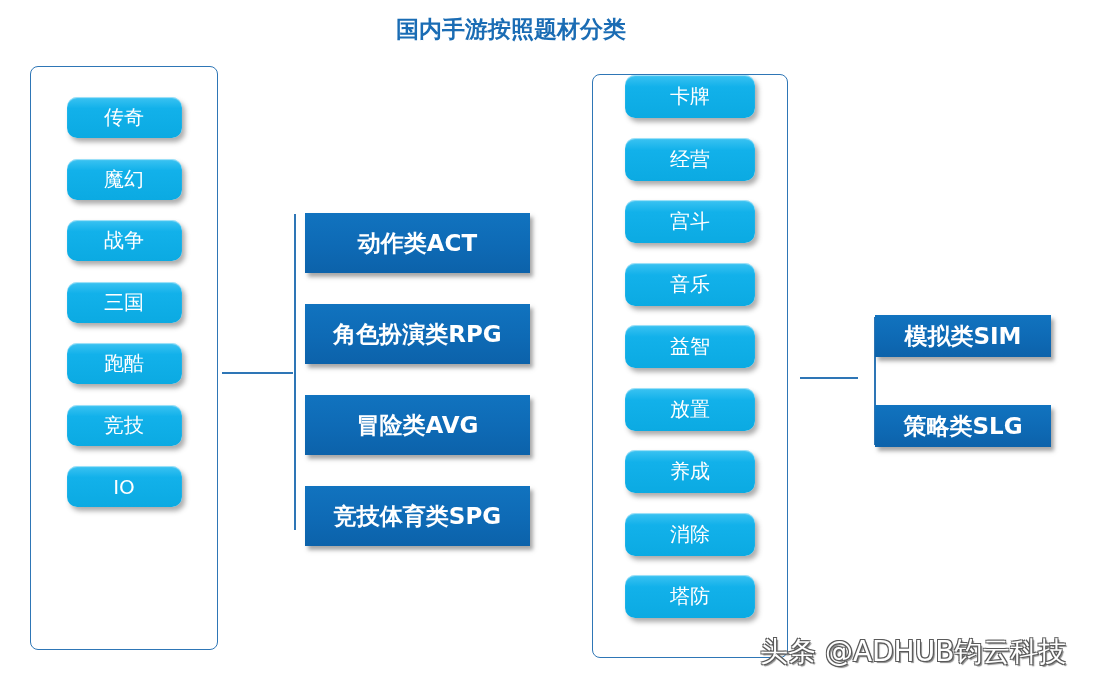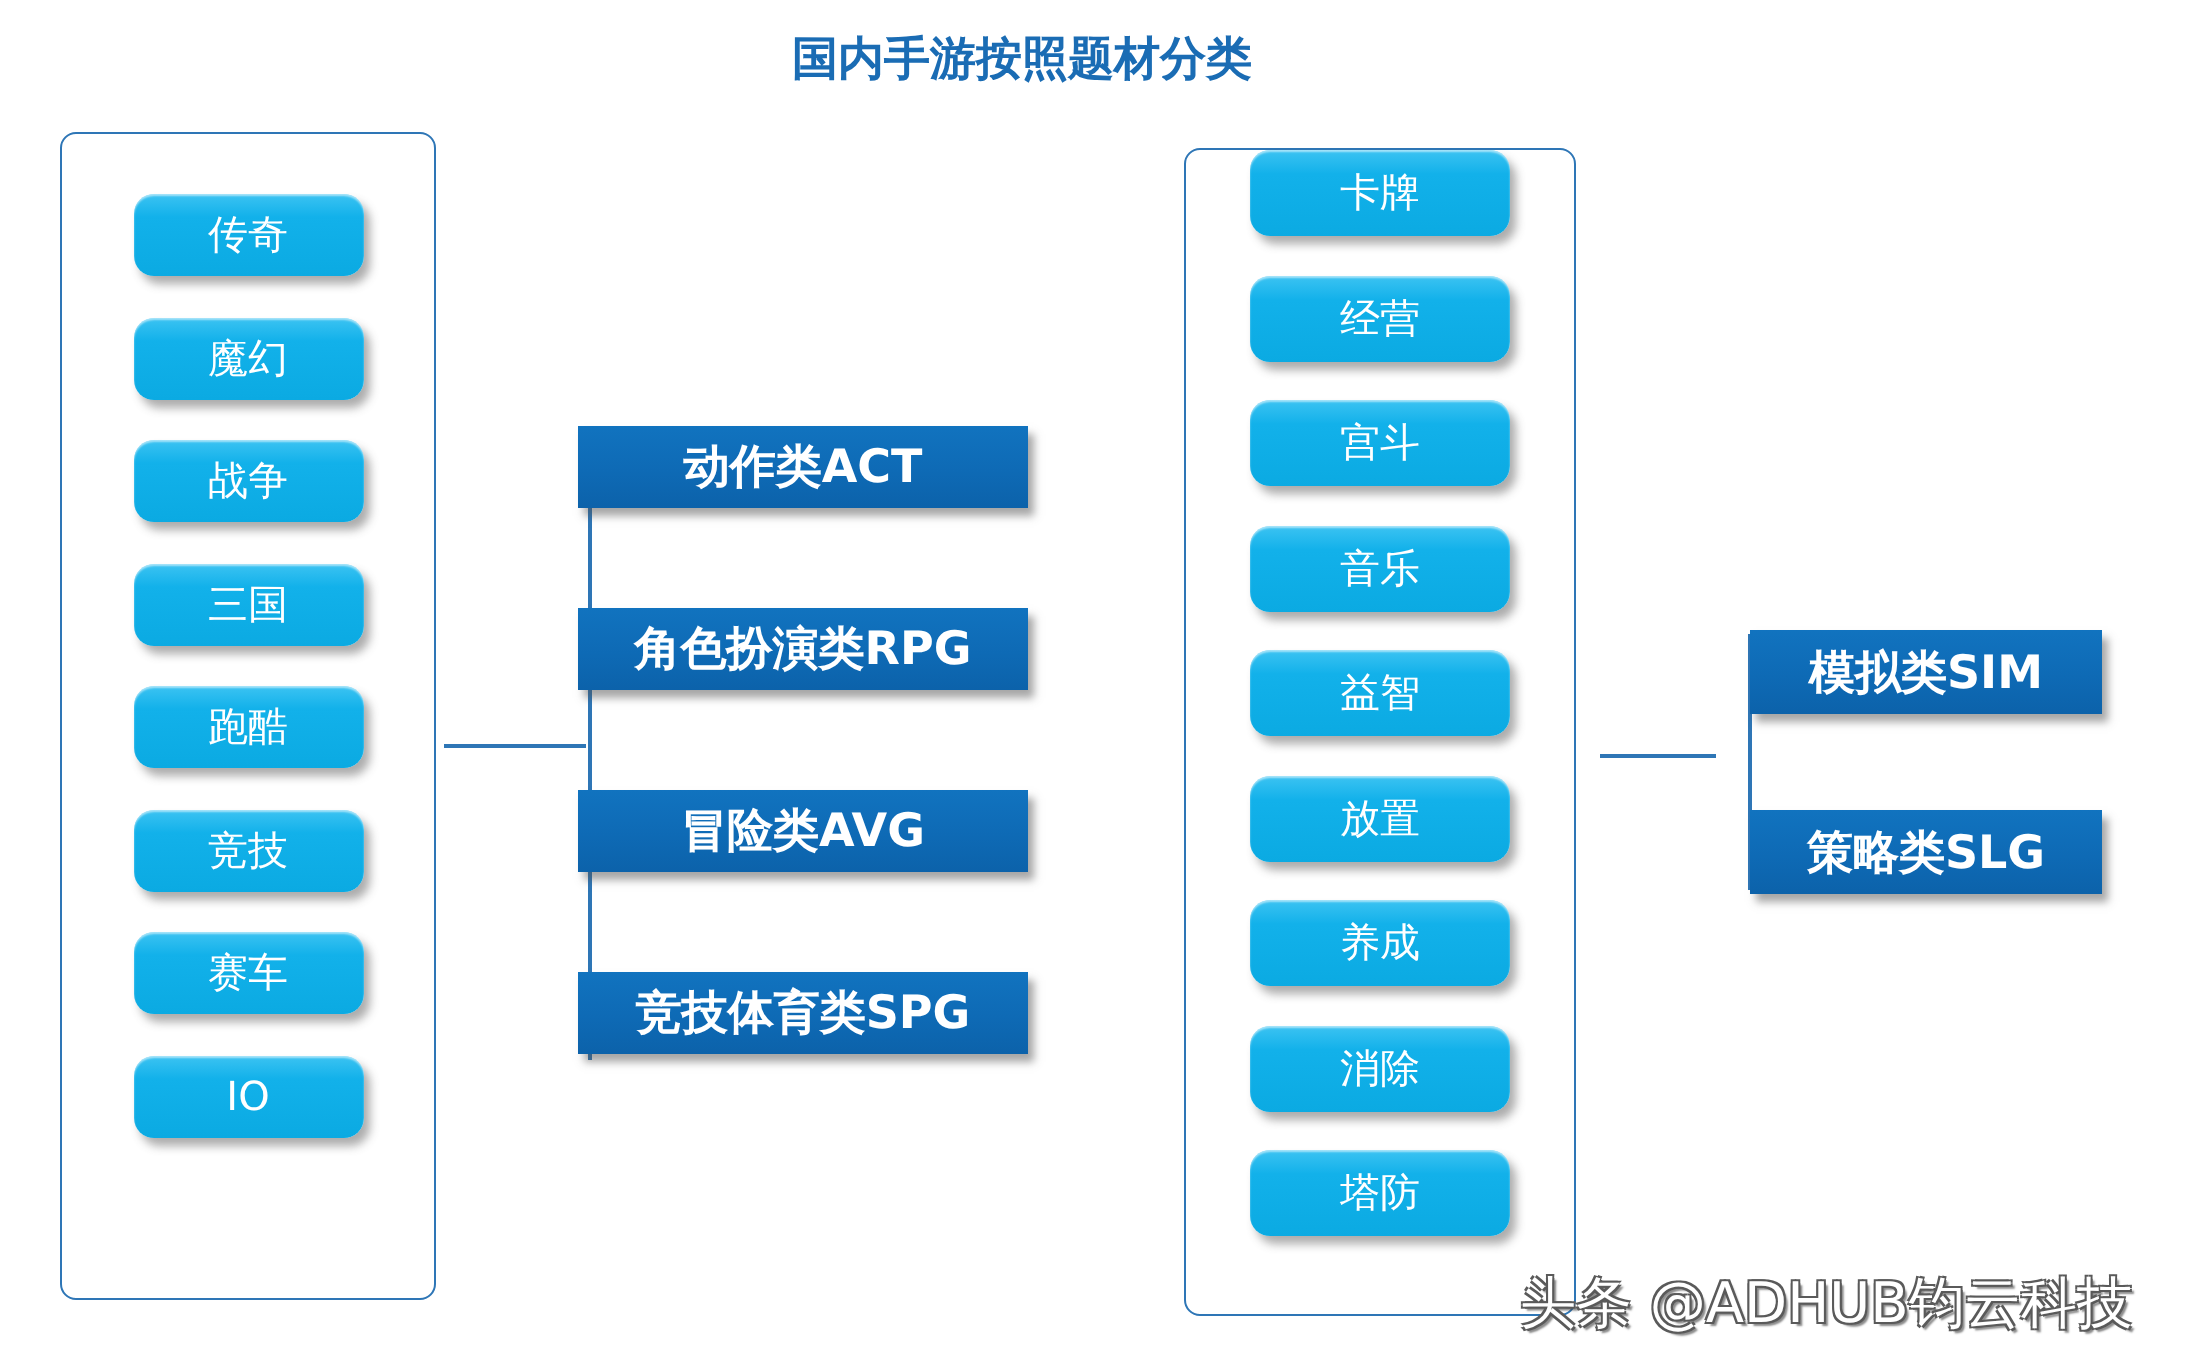--- a/index.html
+++ b/index.html
@@ -51,21 +51,21 @@
     display: flex;
     align-items: center;
     justify-content: center;
     color: #ffffff;
     font-size: 23px;
     font-weight: bold;
     background: linear-gradient(180deg, #1173bf 0%, #0e6ab5 55%, #0c62aa 100%);
     box-shadow: 3px 4px 4px rgba(80, 80, 80, 0.5);
     white-space: nowrap;
   }
-  .cat-mid { left: 289px; width: 225px; height: 41px; }
+  .cat-mid { left: 305px; width: 225px; height: 60px; }
   .cat-act { top: 213px; }
   .cat-rpg { top: 304px; }
   .cat-avg { top: 395px; }
   .cat-spg { top: 486px; }
 
   .cat-right { left: 875px; width: 176px; height: 42px; }
   .cat-sim { top: 315px; }
   .cat-slg { top: 405px; }
 
   .connector { position: absolute; background: #2e76b6; }
@@ -98,21 +98,20 @@
 <div class="connector link-right"></div>
 <div class="connector spine-right"></div>
 
 <div class="group-panel panel-left">
   <div class="theme-chip">传奇</div>
   <div class="theme-chip">魔幻</div>
   <div class="theme-chip">战争</div>
   <div class="theme-chip">三国</div>
   <div class="theme-chip">跑酷</div>
   <div class="theme-chip">竞技</div>
-  <div class="theme-chip">赛车</div>
   <div class="theme-chip">IO</div>
 </div>
 
 <div class="category-bar cat-mid cat-act">动作类ACT</div>
 <div class="category-bar cat-mid cat-rpg">角色扮演类RPG</div>
 <div class="category-bar cat-mid cat-avg">冒险类AVG</div>
 <div class="category-bar cat-mid cat-spg">竞技体育类SPG</div>
 
 <div class="group-panel panel-right">
   <div class="theme-chip">卡牌</div>

